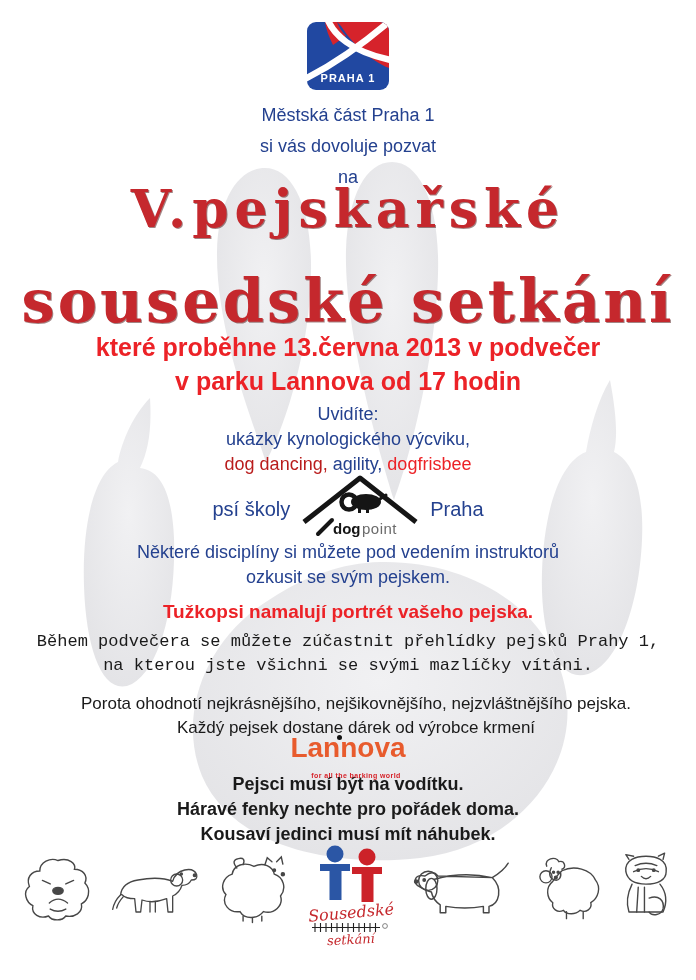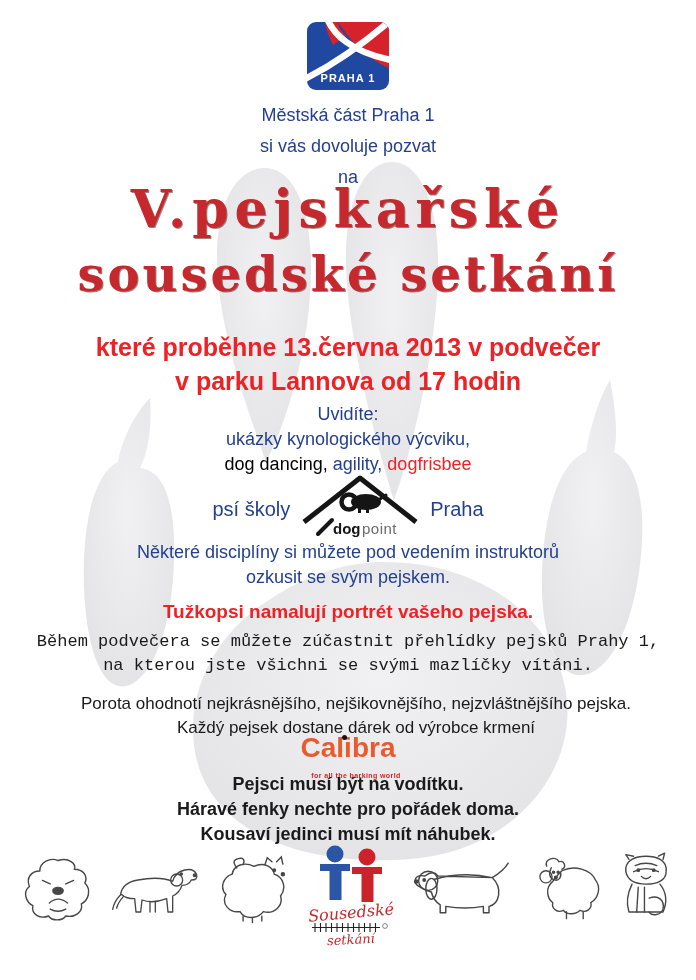--- a/index.html
+++ b/index.html
@@ -10,21 +10,21 @@
   .blue  { color:#24418F; }
   .redb  { color:#EC2227; font-weight:bold; }
   .black { color:#1A1A1A; }
 
   .logo-wrap { top:22px; display:flex; justify-content:center; }
 
   .intro { top:100px; font-size:18px; line-height:31px; }
 
   .title { top:176px; font-family:"DejaVu Serif", serif; font-weight:bold; color:#C5282D; }
   .title .t1 { font-size:52px; line-height:66px; letter-spacing:6px; text-shadow:1px 1px 0 rgba(70,10,10,.5); }
-  .title .t2 { font-size:48px; line-height:64px; letter-spacing:3px; text-shadow:1px 1px 0 rgba(70,10,10,.5); }
+  .title .t2 { font-size:59px; line-height:64px; letter-spacing:3px; text-shadow:1px 1px 0 rgba(70,10,10,.5);margin-top:28px; }
 
   .event { top:330px; font-size:25px; line-height:34px; font-weight:bold; color:#EC2227; }
 
   .program { top:402px; font-size:18px; line-height:25px; }
 
   .school { top:474px; display:flex; justify-content:center; align-items:flex-start; gap:10px; font-size:20px; }
   .school .lbl { margin-top:24px; }
 
   .activities { top:540px; font-size:18px; line-height:25px; }
   .activities .hl { margin-top:9px; font-size:19px; }
@@ -99,21 +99,21 @@
 
   <div class="block event">
     <div>které proběhne 13.června 2013 v podvečer</div>
     <div>v parku Lannova od 17 hodin</div>
   </div>
 
   <div class="block program">
     <div class="blue">Uvidíte:</div>
     <div class="blue">ukázky kynologického výcviku,</div>
     <div>
-      <span class="redb" style="font-weight:normal;color:#000000">dog dancing,</span><span class="blue"> agility, </span><span style="color:#EC2227">dogfrisbee</span>
+      <span class="redb" style="font-weight:normal;color:#b91c1c">dog dancing,</span><span class="blue"> agility, </span><span style="color:#EC2227">dogfrisbee</span>
     </div>
   </div>
 
   <div class="block school blue">
     <span class="lbl">psí školy</span>
     <svg width="120" height="64" viewBox="0 0 120 64">
       <path d="M4,48 L60,4 L116,48" fill="none" stroke="#151515" stroke-width="5" stroke-linejoin="round"></path>
       <path d="M18,60 L32,46" stroke="#151515" stroke-width="4" stroke-linecap="round"></path>
       <g>
         <ellipse cx="66" cy="28" rx="15" ry="8" fill="#151515"></ellipse>
@@ -139,21 +139,21 @@
     <div>na kterou jste všichni se svými mazlíčky vítáni.</div>
   </div>
 
   <div class="block jury black">
     <div>Porota ohodnotí nejkrásnějšího, nejšikovnějšího, nejzvláštnějšího pejska.</div>
     <div>Každý pejsek dostane dárek od výrobce krmení</div>
   </div>
 
   <div class="block calibra">
     <span class="word">
-      <span>Calibra</span>
+      <span>Lannova</span>
       <span class="idot"></span>
       <span class="tag">for all the barking world</span>
     </span>
   </div>
 
   <div class="block rules black">
     <div>Pejsci musí být na vodítku.</div>
     <div>Háravé fenky nechte pro pořádek doma.</div>
     <div>Kousaví jedinci musí mít náhubek.</div>
   </div>

